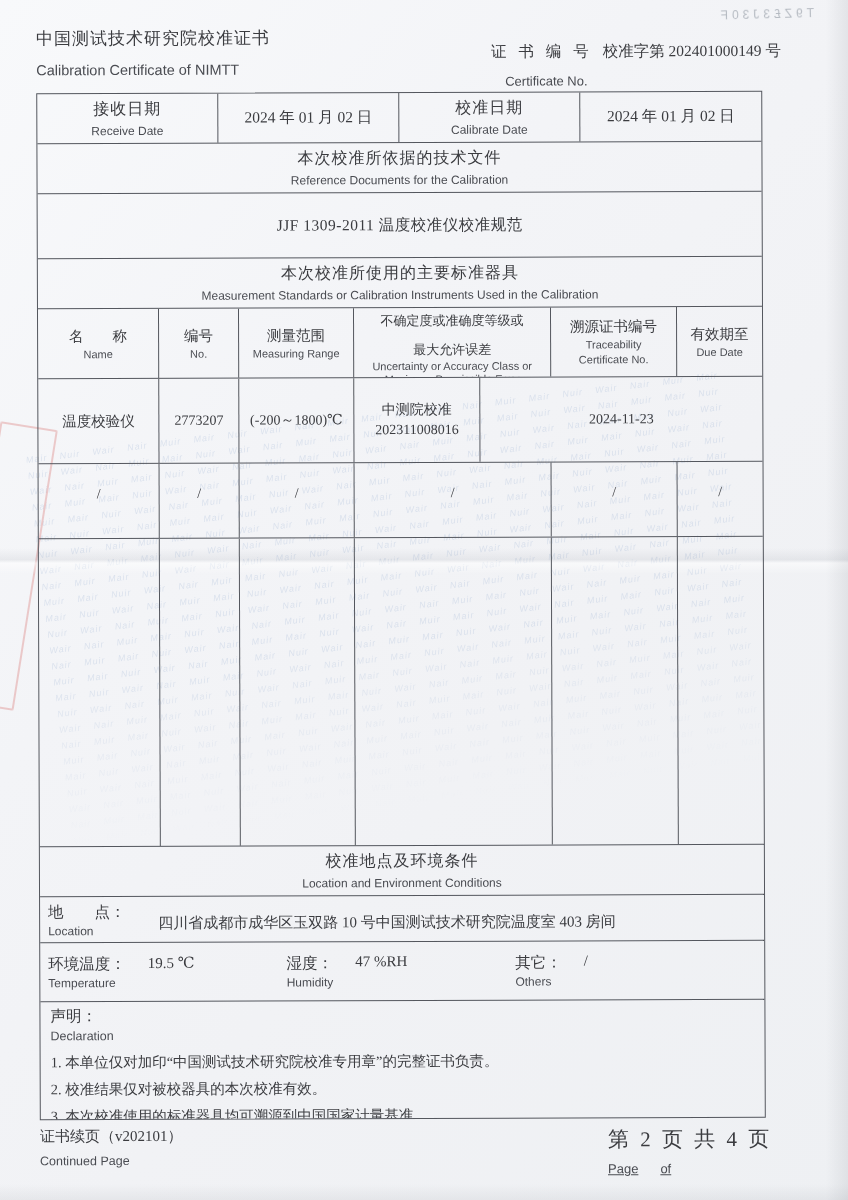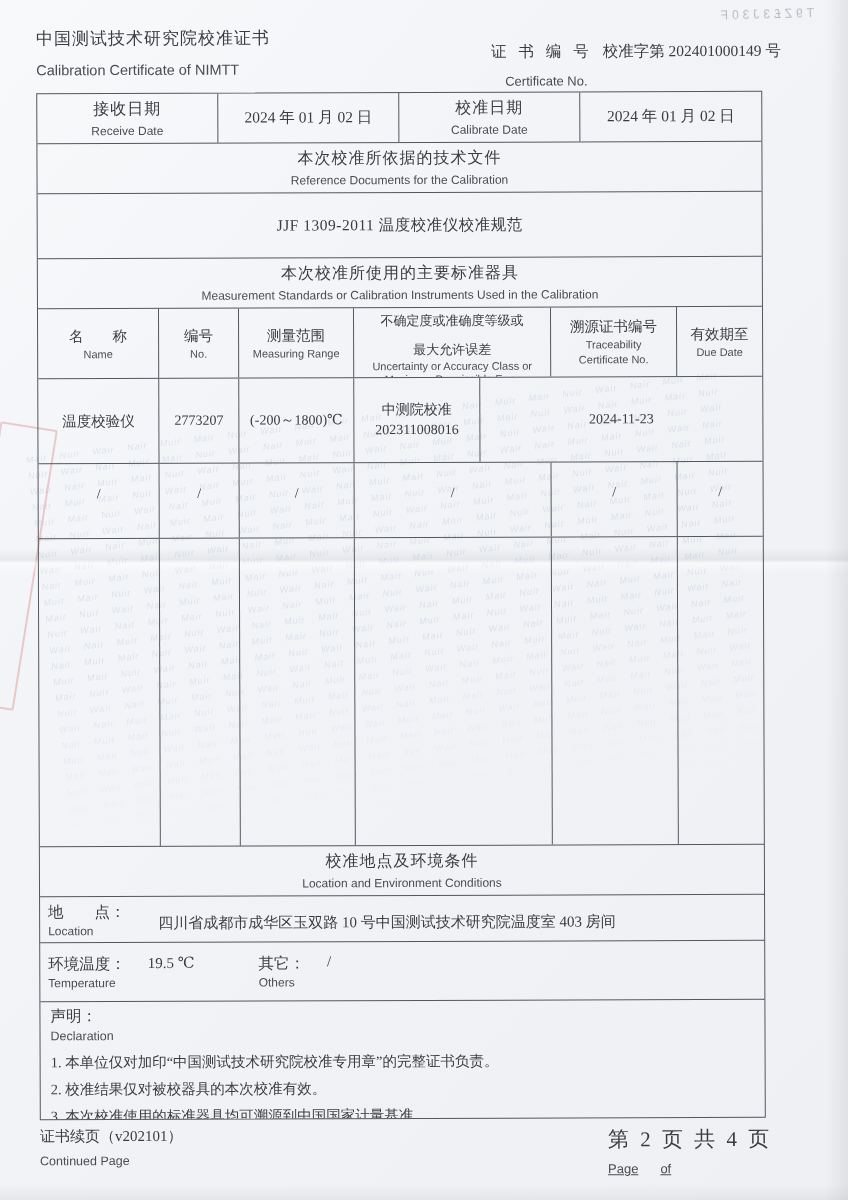--- a/index.html
+++ b/index.html
@@ -301,21 +301,28 @@
 
       <div class="row r-env">
         <div class="cell">
           <div class="env-group" style="margin-left:8px;">
             <div class="env-lbl">
               <div class="zh">环境温度：</div>
               <div class="en">Temperature</div>
             </div>
             <div class="env-val">19.5 ℃</div>
           </div>
-          <div class="env-group" style="margin-left:64px;">
+          <div class="env-group" style="margin-left:92px;">
+            <div class="env-lbl">
+              <div class="zh">湿度：</div>
+              <div class="en">Humidity</div>
+            </div>
+            <div class="env-val">47 %RH</div>
+          </div>
+          <div class="env-group" style="margin-left:108px;">
             <div class="env-lbl">
               <div class="zh">其它：</div>
               <div class="en">Others</div>
             </div>
             <div class="env-val">/</div>
           </div>
         </div>
       </div>
 
       <div class="row r-decl">

